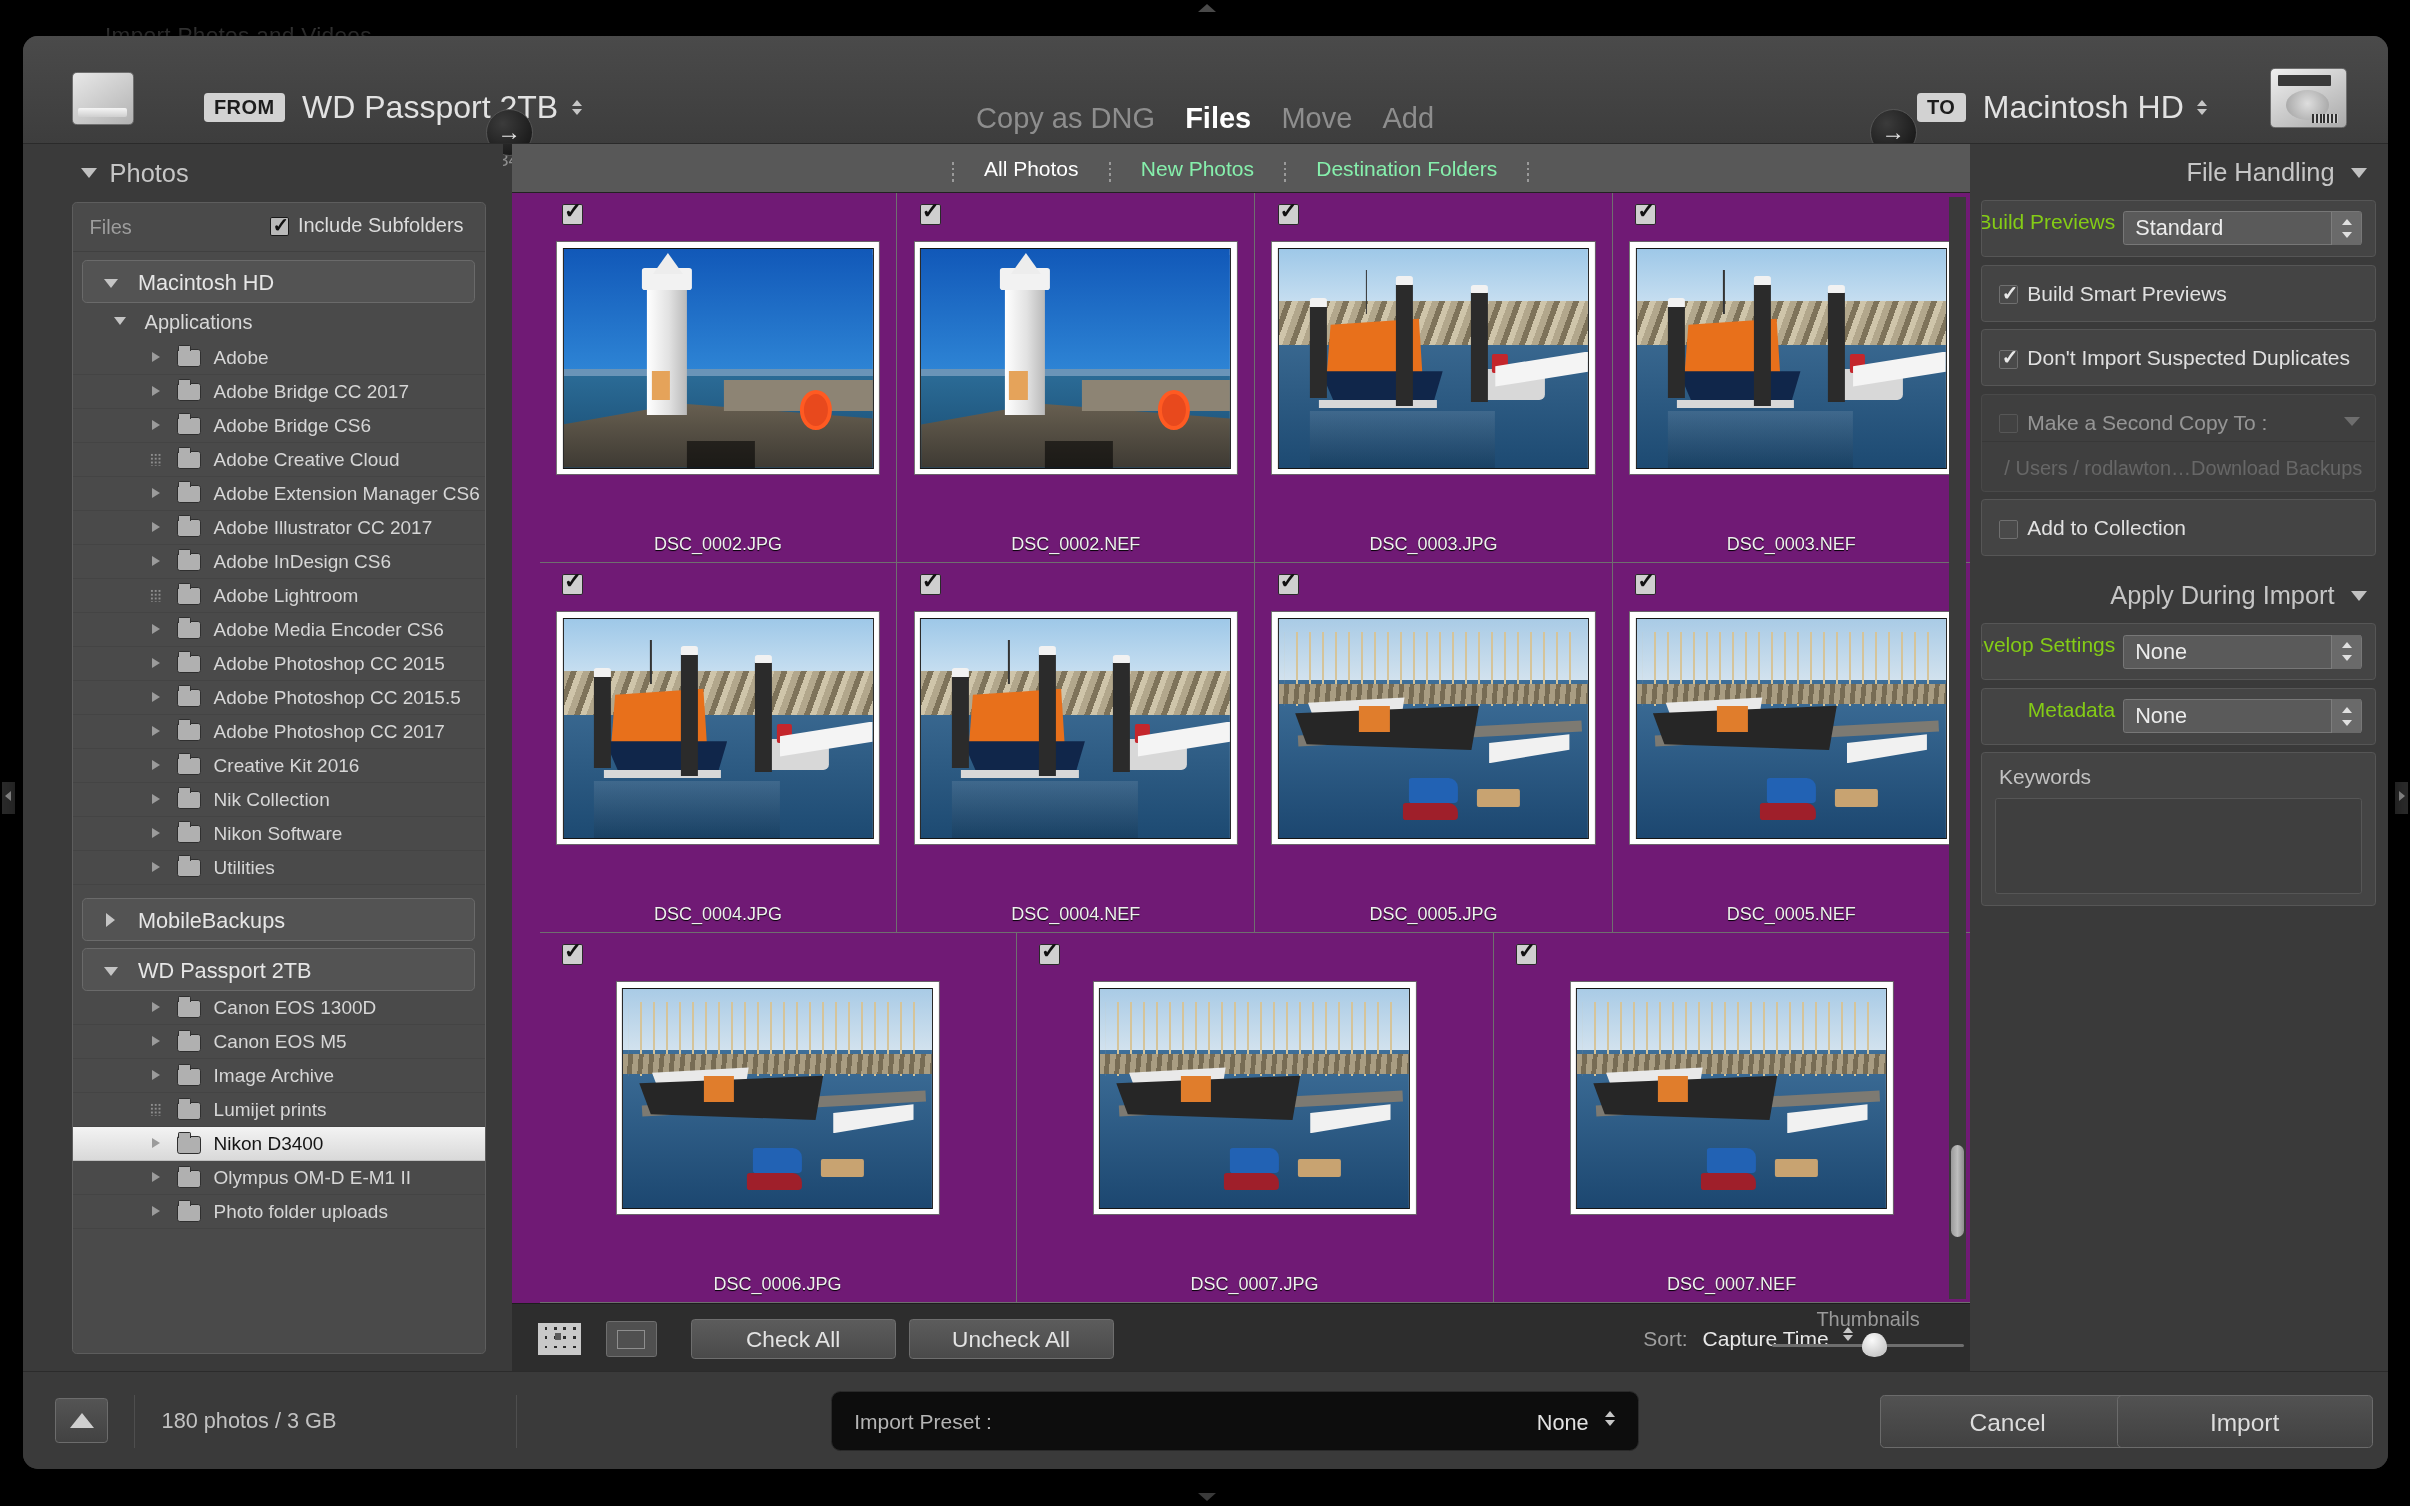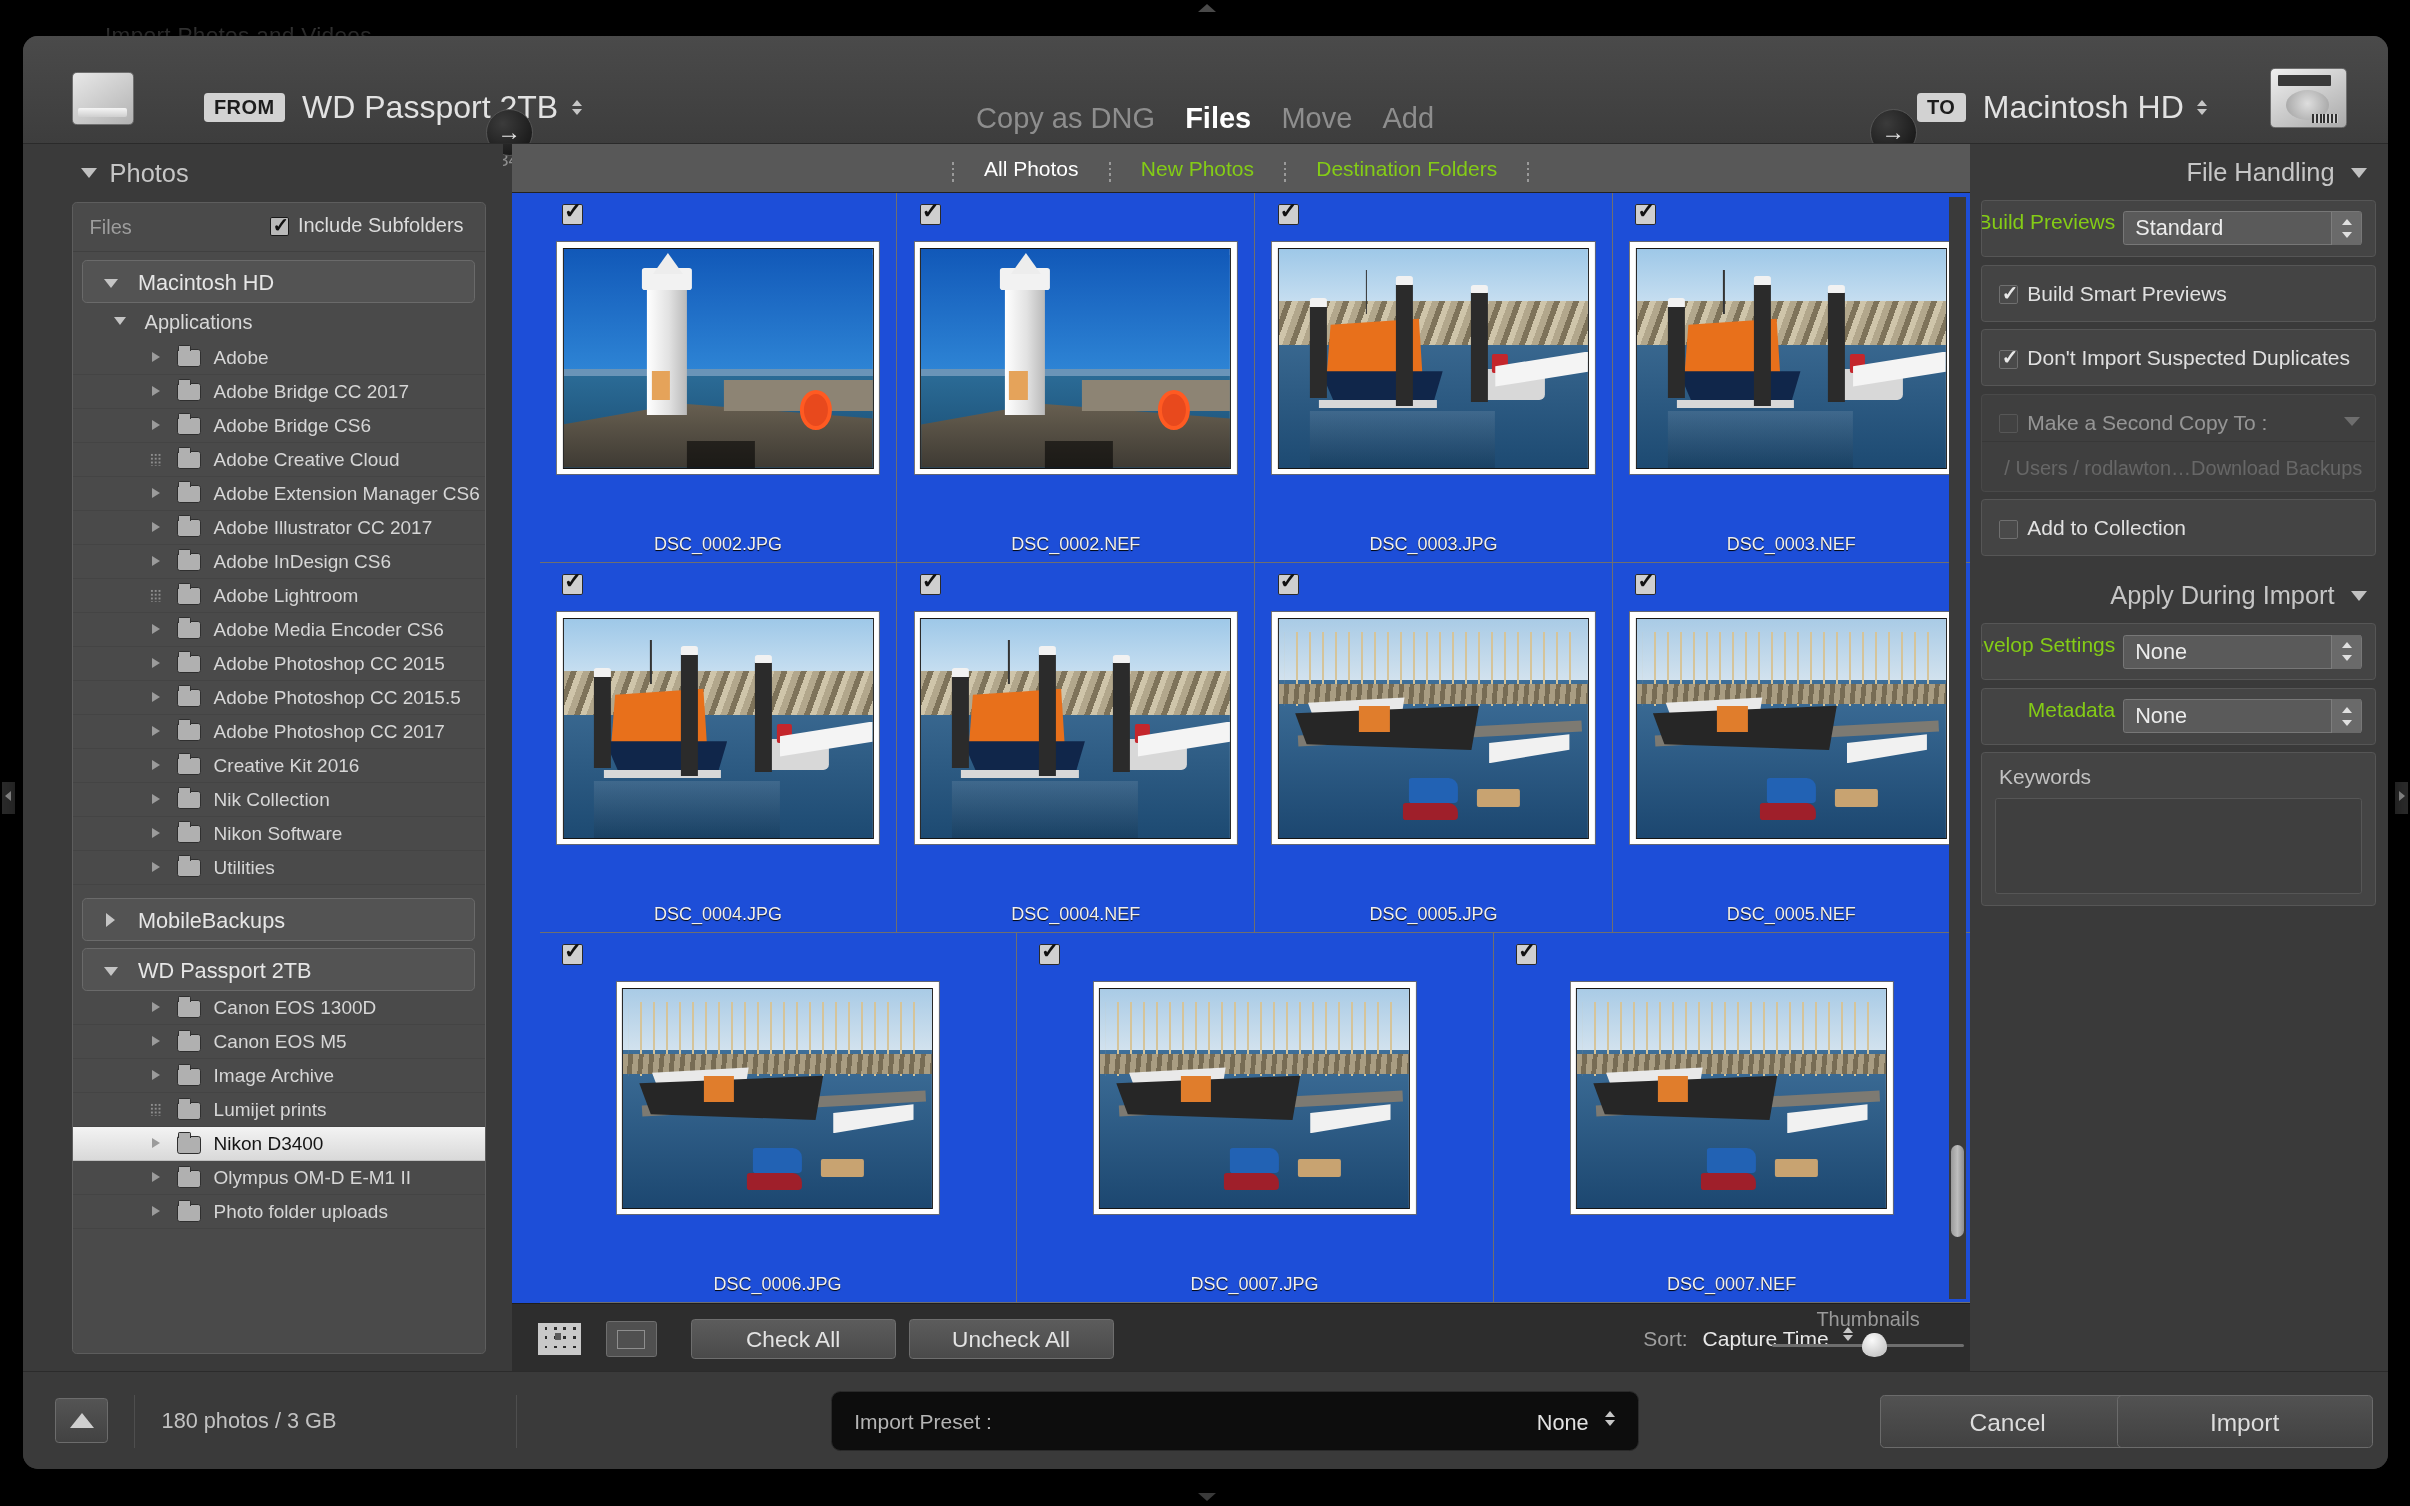--- a/index.html
+++ b/index.html
@@ -111,26 +111,26 @@
      background:#b0b0b0; border:0.9px solid #2f2f2f; border-bottom:0; border-radius:1.9px 1.9px 0 0;}
   .frow .fname{ margin-left:30px; }
   .frow.lvl2{ padding-left:98px; }
   .frow.lvl2 .tri{ left:79px; } .frow.lvl2 .dots{ left:77px; } .frow.lvl2 .fol{ left:104px; }
   .frow.lvl2 .fname{ margin-left:43px; }
 
   
   .center{ position:absolute; left:489px; right:418px; top:0; bottom:0; background:#2d2d2d; }
   .tabbar{ height:49px; background:#585858; position:relative; text-align:center; border-bottom:0.9px solid #222;}
   .tabbar .inner{ display:inline-block; }
-  .tab{ display:inline-block; font-size:21px; color:#84cc16; padding:0 26px; line-height:49px; }
+  .tab{ display:inline-block; font-size:21px; color:#86efac; padding:0 26px; line-height:49px; }
   .tab.active{ color:#fff; }
   .tabsep{ display:inline-block; width:1.9px; height:21px; vertical-align:middle;
      background:repeating-linear-gradient(#9a9a9a 0 2.8px, transparent 2.8px 5.6px); }
 
-  .grid{ position:absolute; left:0; right:0; top:49px; bottom:68px; background:#1d4ed8; overflow:hidden;padding-left:28px;}
+  .grid{ position:absolute; left:0; right:0; top:49px; bottom:68px; background:#701a75; overflow:hidden;padding-left:28px;}
   .grow{ display:flex; height:calc(100%/3); border-bottom:0.9px solid #6f6f6f;}
   .cell{ flex:1; position:relative; border-right:0.9px solid #6f6f6f;}
   .cell:last-child{ border-right:none; }
   .cell .cbx{ position:absolute; left:22.6px; top:11.3px; width:21px;height:21px; background:#cfcfcf;
      border:1.9px solid #2a2a2a; border-radius:1.9px;}
   .cell .cbx:after{ content:"✓"; position:absolute; left:0.9px; top:-7.5px; font-size:21.7px; color:#111; font-weight:bold;}
   .thumb{ position:absolute; left:50%; transform:translateX(-50%); top:49px; background:#fff;
      padding:5.6px; box-shadow:0 0 0 0.9px #6a6a6a;}
   .thumb .pic{ width:311px; height:221px; overflow:hidden; position:relative; border:0.9px solid #151515;}
   .cap{ position:absolute; left:0; right:0; bottom:7.5px; text-align:center; font-size:18px; color:#f0f0f0;

